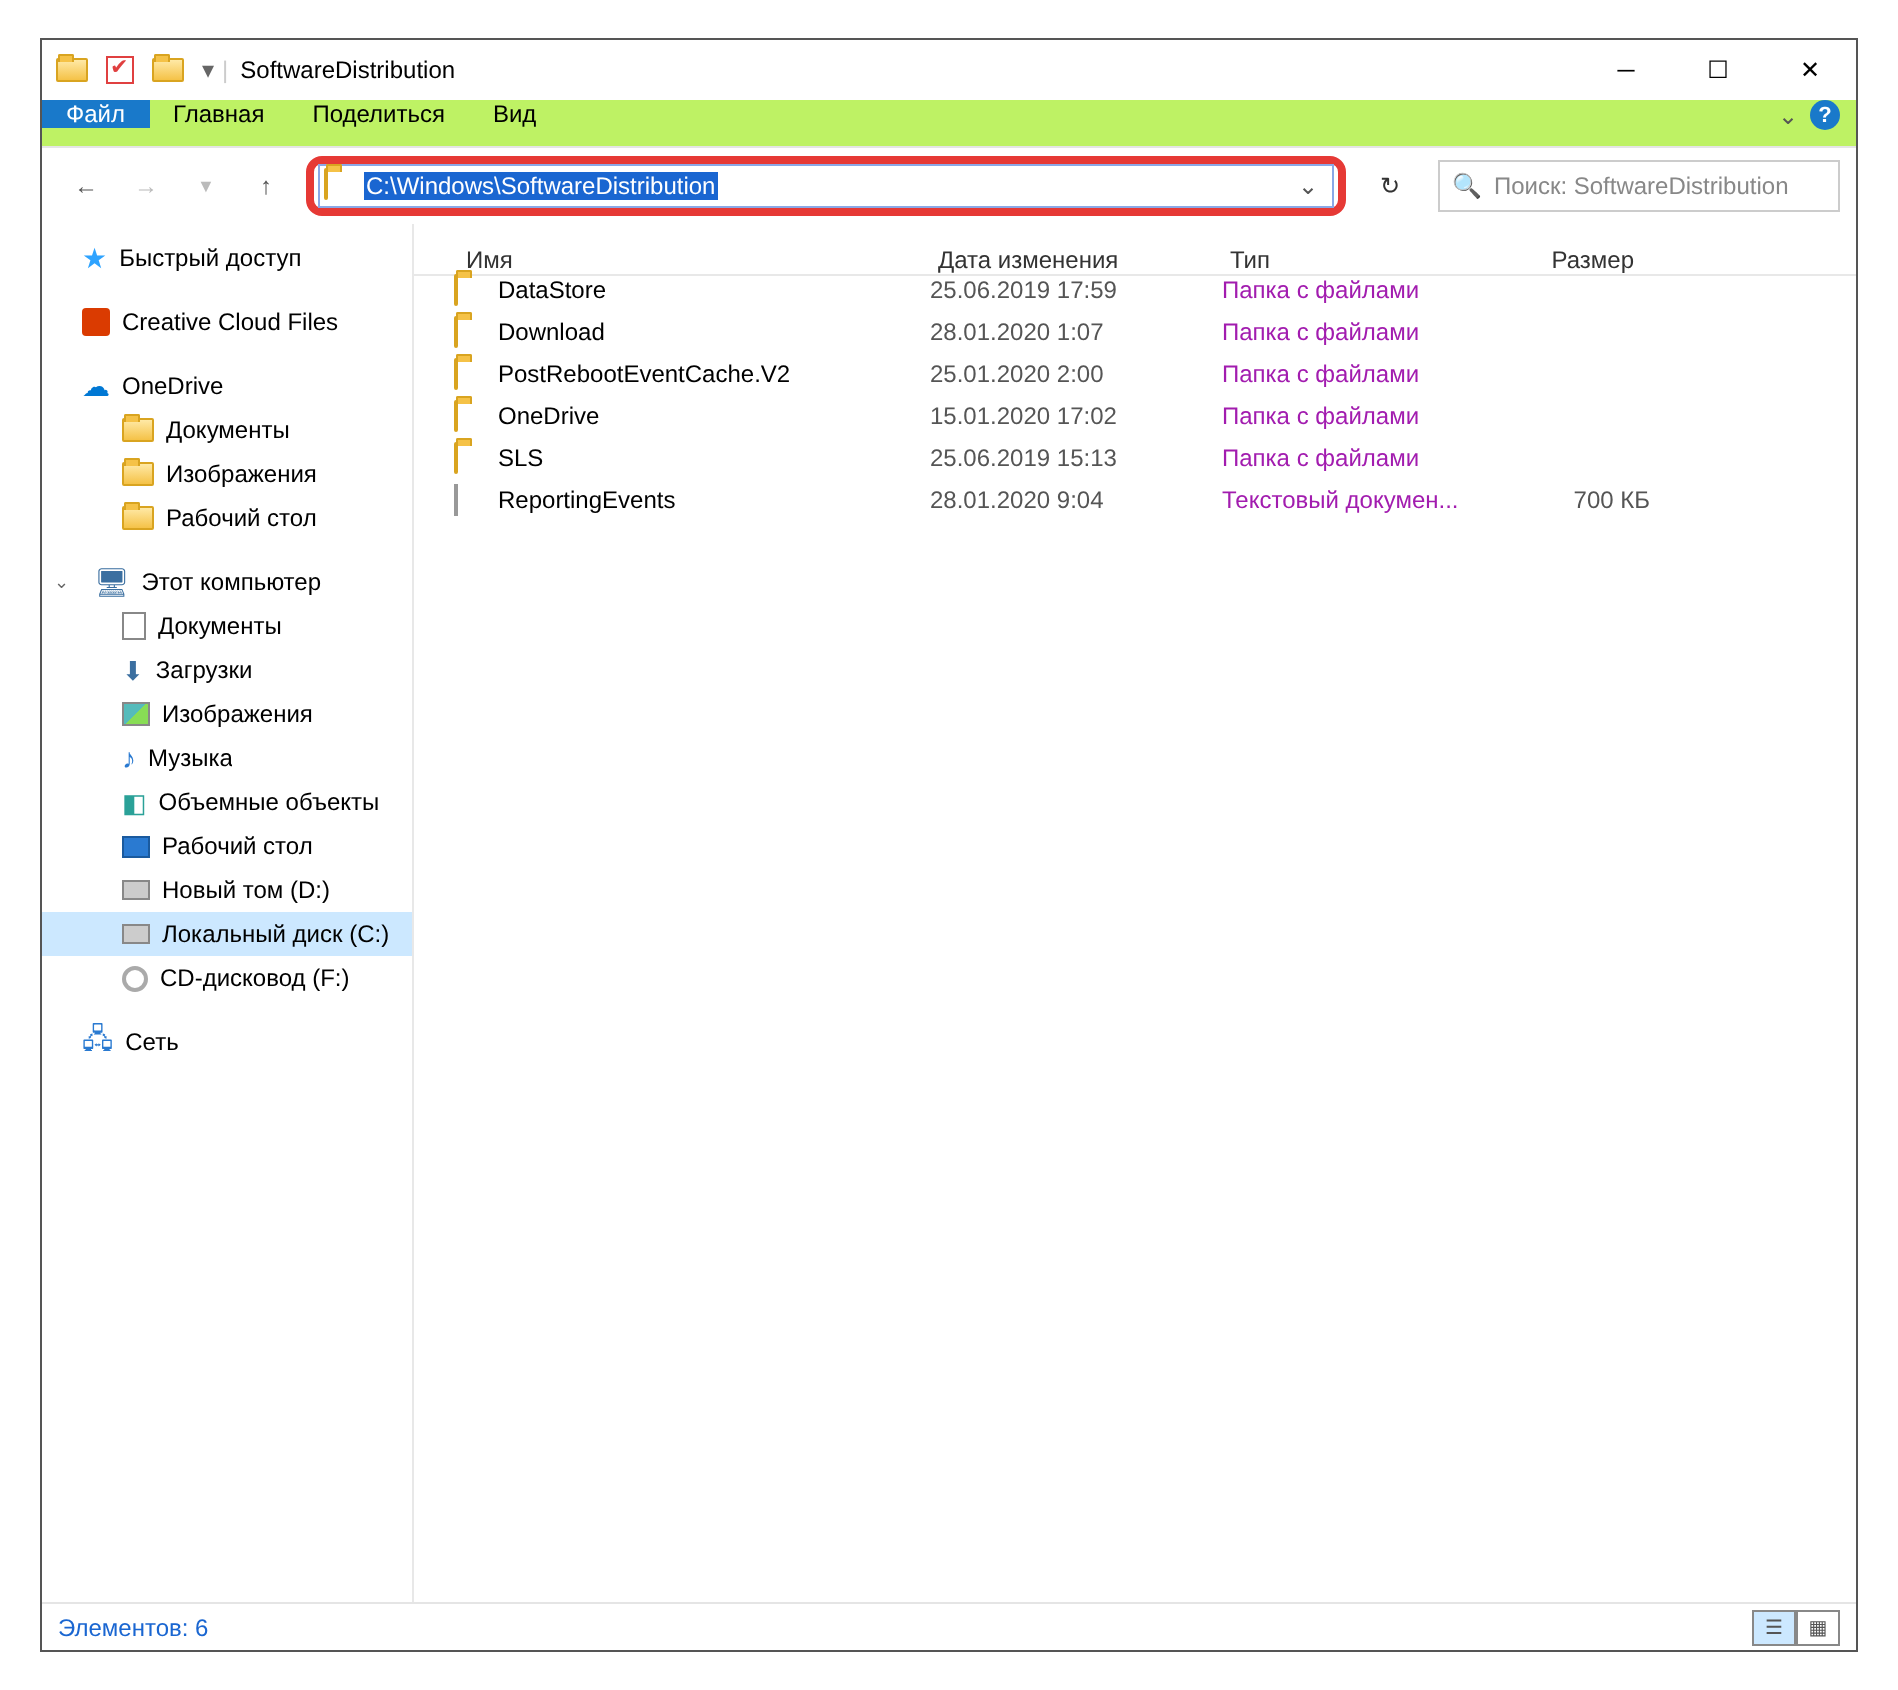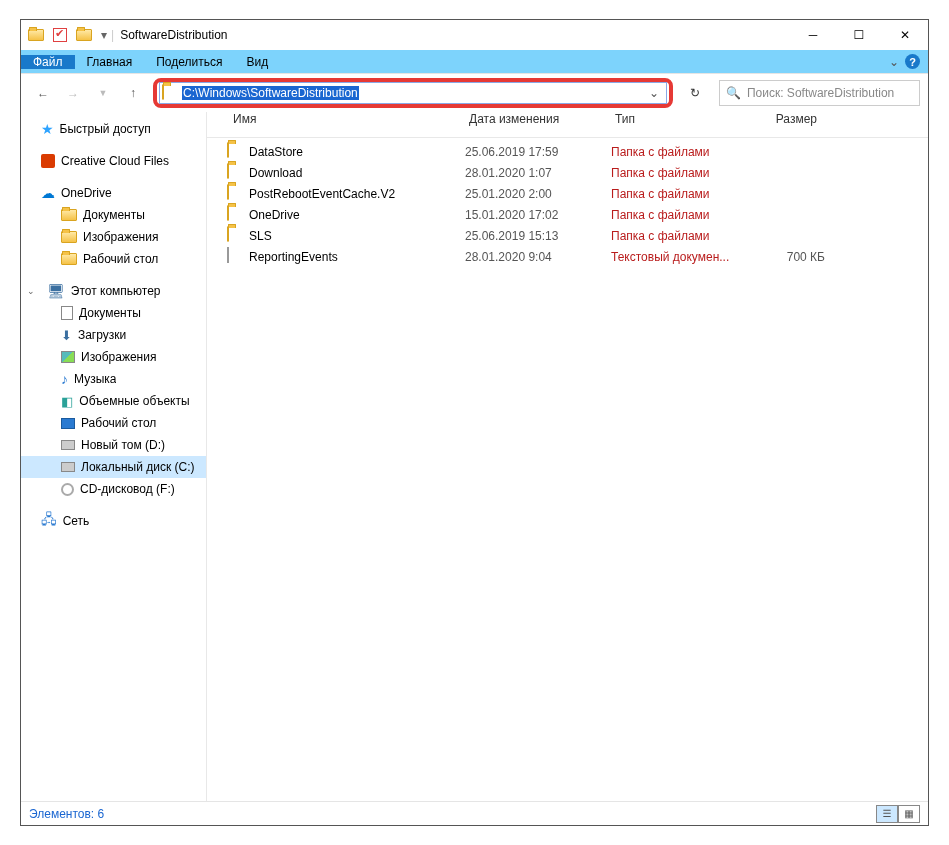--- a/index.html
+++ b/index.html
@@ -3,21 +3,21 @@
 <meta charset="utf-8">
 <style>
 *{box-sizing:border-box;margin:0;padding:0;font-family:"Segoe UI",Tahoma,sans-serif;font-size:12px;-webkit-user-select:none;user-select:none}
 body{background:#fff;width:949px;height:845px;overflow:hidden}
 .window{width:909px;height:807px;margin:19px 20px;background:#fff;border:1px solid #555;display:flex;flex-direction:column;position:relative}
 .title-bar{height:30px;background:#fff;display:flex;align-items:center;padding-left:4px}
 .title-bar .ic{width:22px;height:22px;display:inline-flex;align-items:center;justify-content:center;margin-right:2px}
 .title-text{margin-left:6px;color:#000}
 .wc{margin-left:auto;display:flex}
 .wc div{width:46px;height:30px;display:flex;align-items:center;justify-content:center;color:#000}
-.ribbon-tabs{height:24px;background:#7dd3fc;display:flex;align-items:center;border-bottom:1px solid #e5e5e5;position:relative}
+.ribbon-tabs{height:24px;background:#bef264;display:flex;align-items:flex-start;border-bottom:1px solid #e5e5e5;position:relative}
 .tab{padding:0 12px;display:flex;align-items:center;color:#000;cursor:default}
 .tab.file{background:#1979ca;color:#fff}
 .ribbon-tabs .expand{margin-left:auto;display:flex;align-items:center;padding:0 8px;gap:6px}
 .nav-row{height:38px;display:flex;align-items:center;padding:4px 8px;gap:2px}
 .nav-btn{width:28px;height:28px;display:flex;align-items:center;justify-content:center;color:#555}
 .nav-btn.disabled{color:#bbb}
 .addr-wrap{flex:0 0 520px;height:30px;border:4px solid #e63935;border-radius:8px;display:flex;align-items:flex-start;position:relative;margin:0 4px}
 .addr-inner{flex:1;height:22px;margin:0 2px;border:1px solid #8aa8e6;background:#fff;display:flex;align-items:center;padding:0 2px}
 .addr-inner .fld{width:16px;height:16px;margin-right:4px}
 .addr-text{background:#1a66d1;color:#fff;padding:0 1px;font-size:12px}
@@ -27,26 +27,26 @@
 .search .mag{margin-right:6px;color:#888}
 .body{flex:1;display:flex;overflow:hidden;background:#fff}
 .sidebar{width:186px;border-right:1px solid #e8e8e8;padding:6px 0;overflow:hidden}
 .tree-item{height:22px;display:flex;align-items:center;padding-left:20px;gap:6px;cursor:default}
 .tree-item.l2{padding-left:40px}
 .tree-item.sel{background:#cce8ff}
 .tree-item .tw{font-size:9px;color:#666;width:9px;margin-left:-14px;margin-right:5px}
 .tree-item .lbl{white-space:nowrap;overflow:hidden;text-overflow:clip}
 .spacer{height:10px}
 .content{flex:1;display:flex;flex-direction:column}
-.cols{height:26px;display:flex;align-items:flex-start;border-bottom:1px solid #e8e8e8;padding-left:20px;color:#333}
+.cols{height:26px;display:flex;align-items:flex-end;border-bottom:1px solid #e8e8e8;padding-left:20px;color:#333}
 .cols div{padding:0 6px}
 .c-name{width:236px}.c-date{width:146px}.c-type{width:134px}.c-size{width:80px;text-align:right}
-.row{height:21px;display:flex;align-items:flex-end;padding-left:20px}
+.row{height:21px;display:flex;align-items:flex-start;padding-left:20px}
 .row .ic{width:16px;height:16px;margin-right:6px}
-.r-name{width:216px}.r-date{width:146px;color:#555}.r-type{width:134px;color:#b91c1c}.r-size{width:80px;text-align:right;color:#555}
+.r-name{width:216px}.r-date{width:146px;color:#555}.r-type{width:134px;color:#a21caf}.r-size{width:80px;text-align:right;color:#555}
 .status{height:24px;border-top:1px solid #e5e5e5;display:flex;align-items:center;padding:0 8px;color:#1a66d1;font-size:11px}
 .status .views{margin-left:auto;display:flex;gap:0}
 .status .views div{width:22px;height:18px;border:1px solid #888;display:flex;align-items:center;justify-content:center;font-size:10px;color:#555}
 .status .views .act{background:#cce8ff}
 
 .ico-folder{width:16px;height:12px;background:linear-gradient(#ffe9a6,#f5c247);border:1px solid #d9a420;border-radius:1px;position:relative}
 .ico-folder:before{content:"";position:absolute;top:-3px;left:0;width:6px;height:3px;background:#f5c247;border:1px solid #d9a420;border-bottom:none;border-radius:1px 1px 0 0}
 .ico-file{width:13px;height:16px;background:#fff;border:1px solid #999;position:relative}
 .ico-file:before{content:"";position:absolute;top:2px;left:2px;right:2px;height:1px;background:#bbb;box-shadow:0 3px 0 #bbb,0 6px 0 #bbb,0 9px 0 #bbb}
 .ico-star{color:#2ea3ff;font-size:14px}

